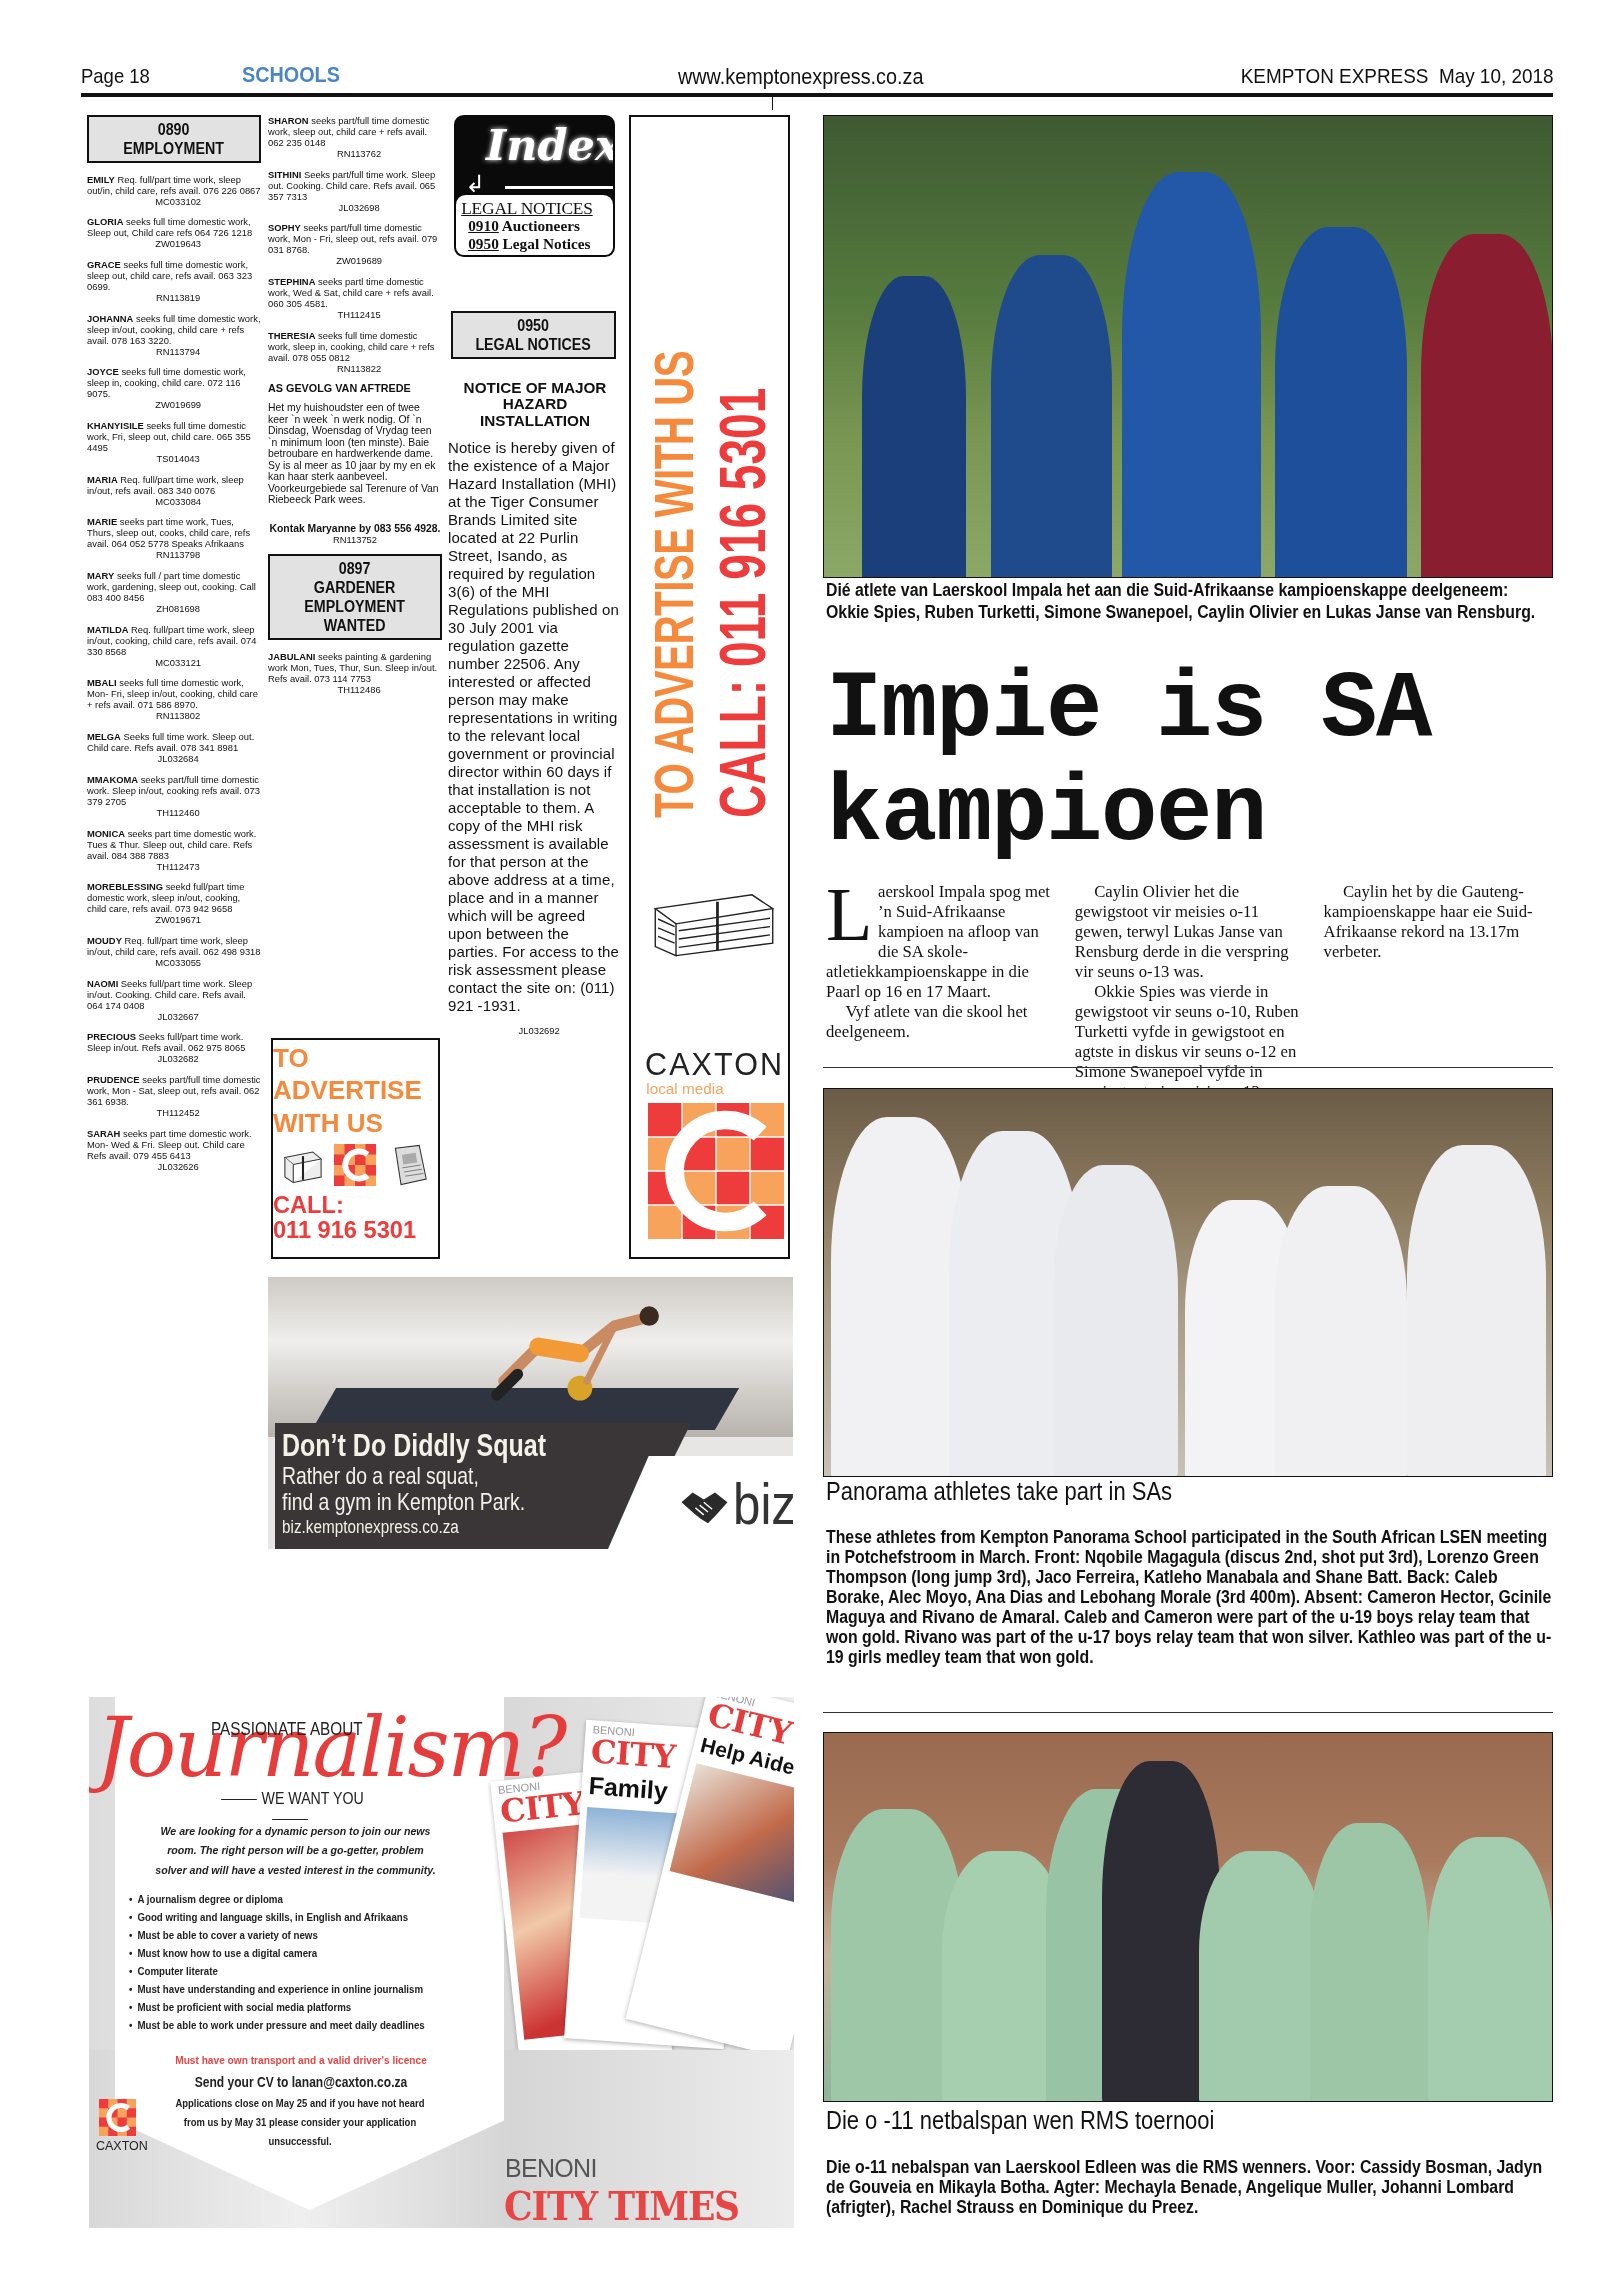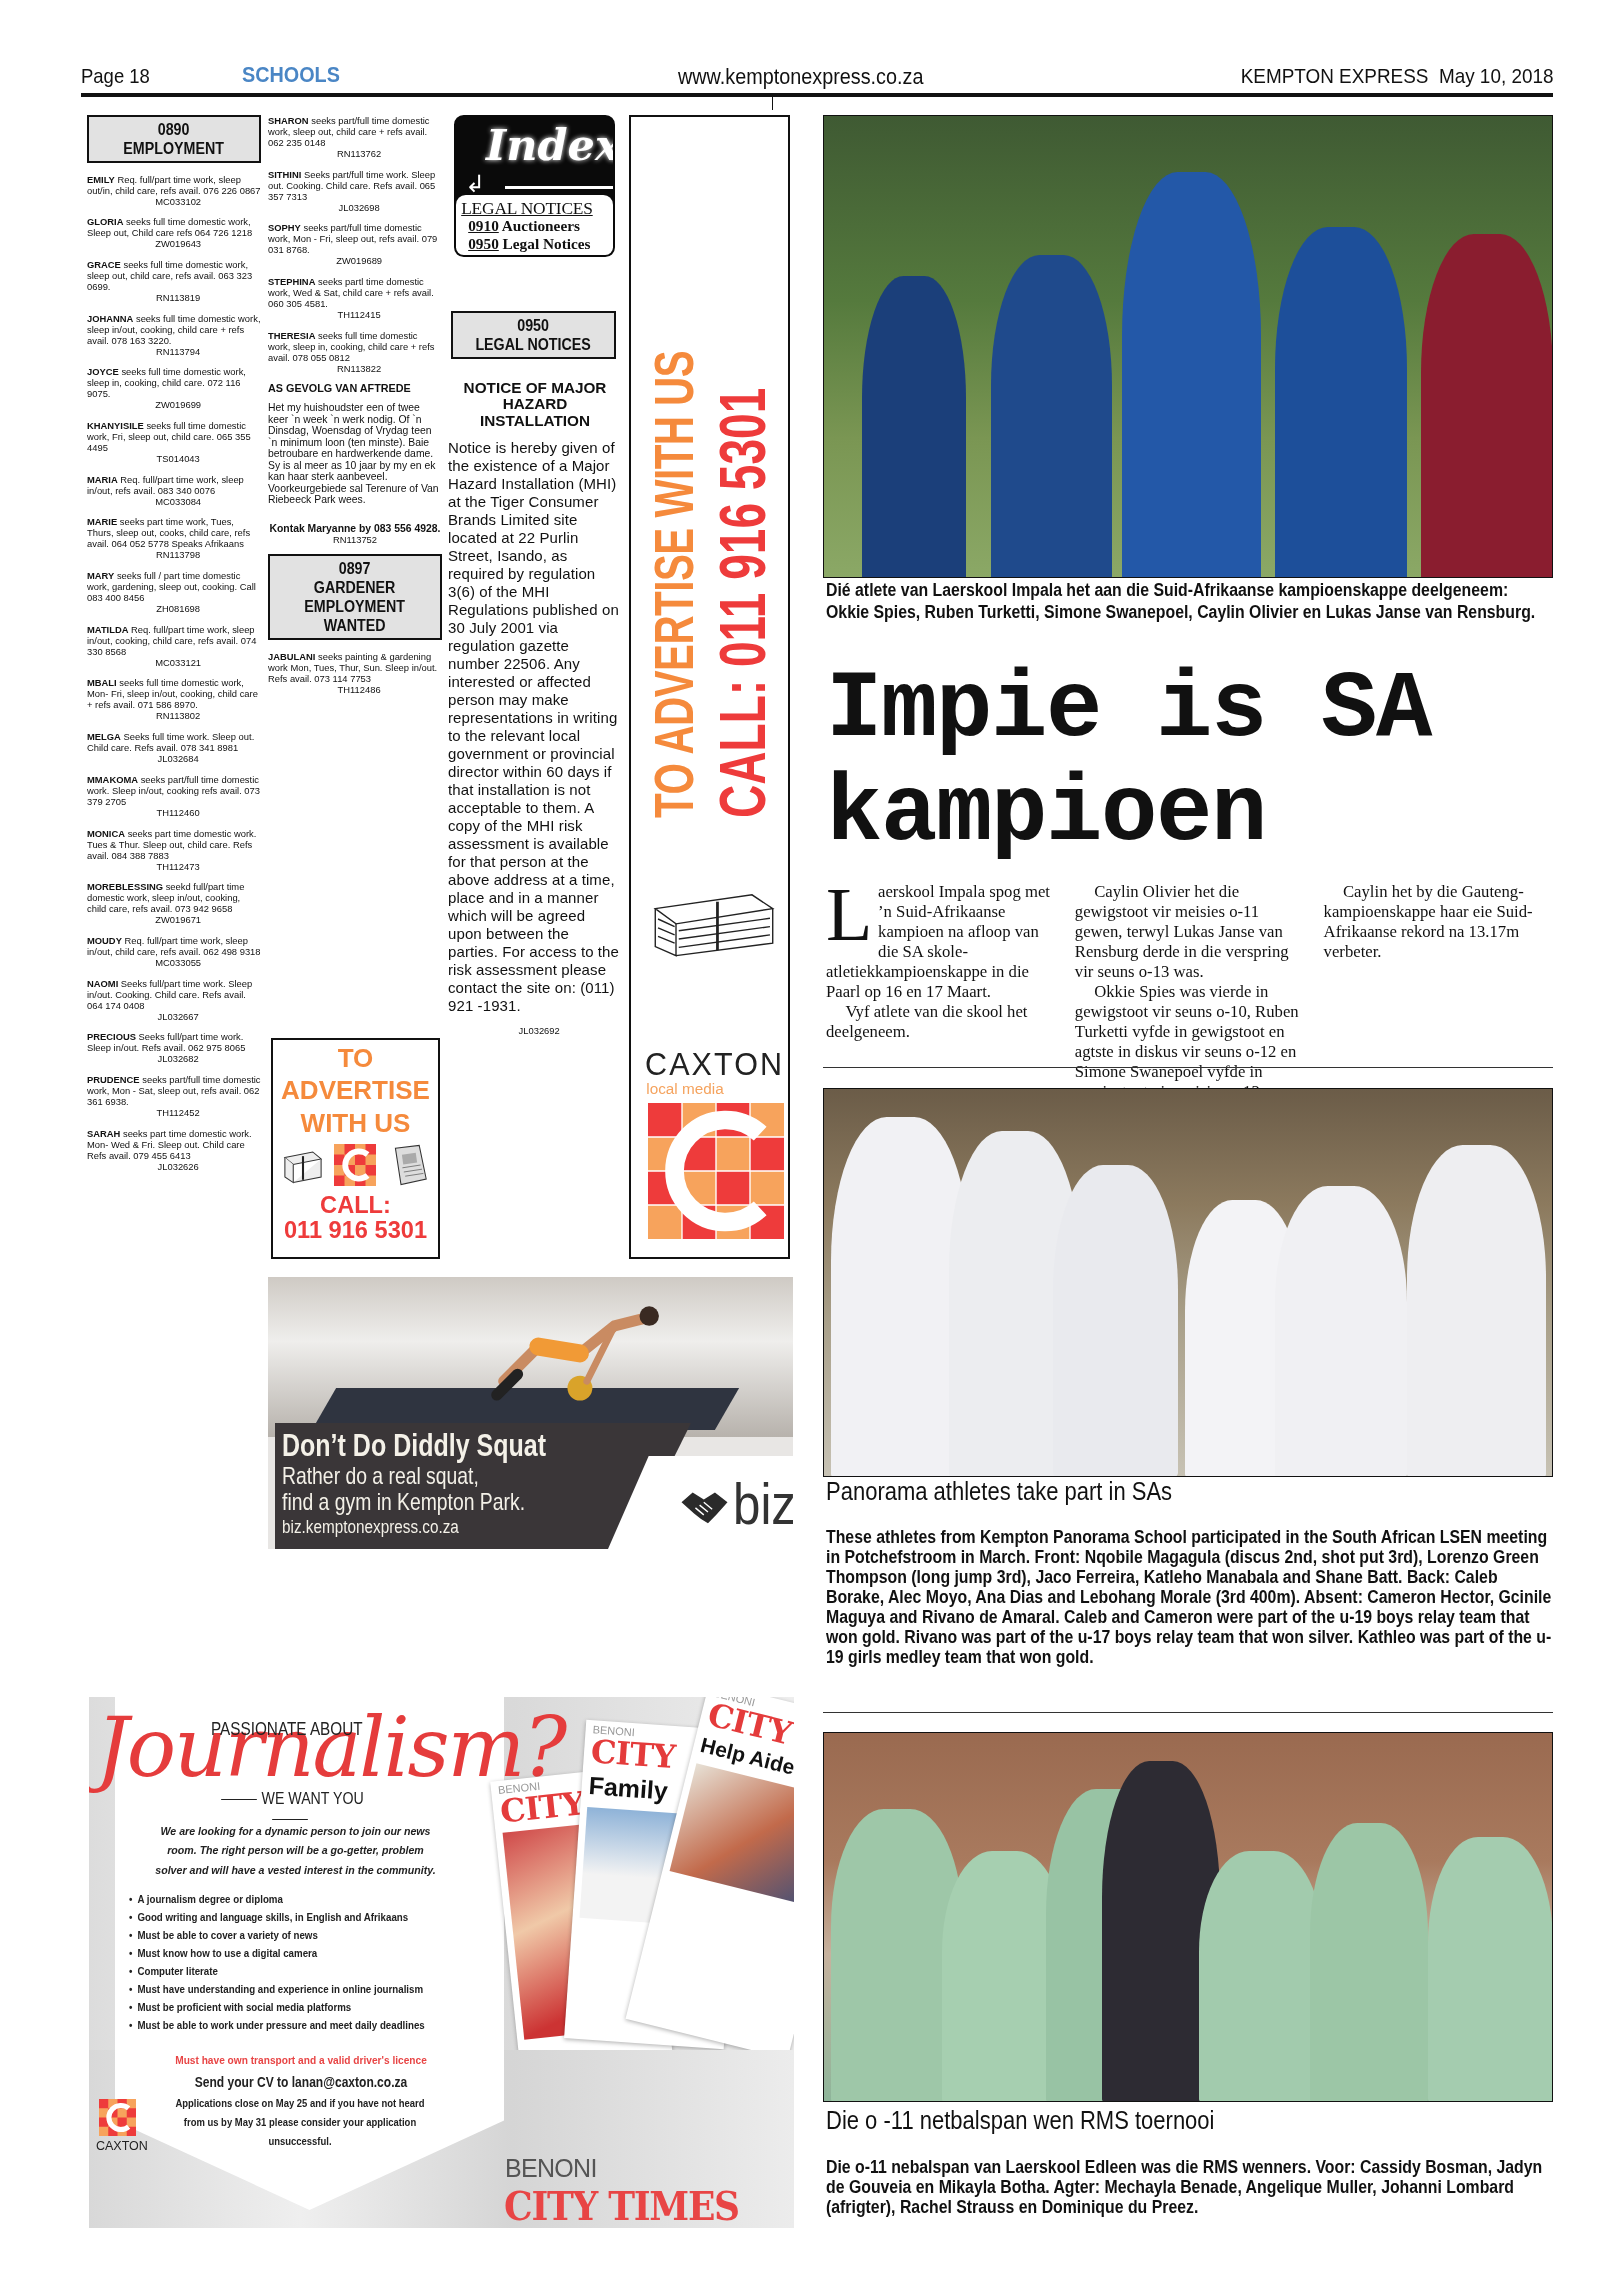--- a/index.html
+++ b/index.html
@@ -52,21 +52,21 @@
   .v-banner { position: absolute; left: 629px; top: 115px; width: 161px; height: 1144px; border: 2.8px solid #111; background: #fff; overflow: hidden; }
   .v-text { position: absolute; left: 0; top: 0; width: 715px; height: 161px; transform-origin: 0 0; transform: translate(0, 715px) rotate(-90deg); }
   .v-text .l1 { position: absolute; left: 14px; top: 9.7px; font-size: 56px; font-weight: bold; color: #f58a3c; transform: scaleX(0.72); transform-origin: left; white-space: nowrap; letter-spacing: -0.7px; }
   .v-text .l2 { position: absolute; left: 14px; top: 75px; font-size: 64px; font-weight: bold; color: #ee3b3b; transform: scaleX(0.72); transform-origin: left; white-space: nowrap; }
   .v-papers { position: absolute; left: 16.7px; top: 764px; width: 132px; height: 76px; }
   .caxton-word { position: absolute; left: 14px; top: 930px; font-size: 30.5px; letter-spacing: 2.1px; color: #222; }
   .caxton-sub { position: absolute; left: 15.3px; top: 963px; font-size: 15.3px; color: #f5a35e; }
   .caxton-grid { position: absolute; left: 16.7px; top: 986px; width: 136px; height: 136px; }
 
   
-  .adv-box { position: absolute; left: 271px; top: 1038px; width: 169px; height: 221px; border: 2.8px solid #111; background: #fff; text-align: center; }
+  .adv-box { position: absolute; left: 271px; top: 1038px; width: 169px; height: 221px; border: 2.8px solid #111; background: #fff; text-align: left; }
   .adv-box .t { font-weight: bold; color: #f58a3c; font-size: 26px; line-height: 28px; margin-top: 4.2px; }
   .adv-box .call { font-weight: bold; color: #ee3b3b; font-size: 23.6px; line-height: 25px; }
   .adv-box .icons { display: flex; justify-content: space-around; align-items: center; height: 56px; padding: 0 4.2px; }
 
   
   .gym-ad { position: absolute; left: 268px; top: 1277px; width: 525px; height: 272px; overflow: hidden; background: #e8e6e4; }
   .gym-photo { position: absolute; left: 0; top: 0; width: 525px; height: 160px; background: linear-gradient(180deg,#cfcac4 0%,#efeeec 40%,#b7b2ac 100%); }
   .gym-mat { position: absolute; left: 56px; top: 111px; width: 403px; height: 42px; background: #2f3440; transform: skewX(-30deg); }
   .gym-person { position: absolute; left: 208px; top: 21px; width: 194px; height: 104px; }
   .gym-dark { position: absolute; left: 7px; top: 146px; width: 416px; height: 126px; background: #3a3638; clip-path: polygon(0 0, 100% 0, 85% 100%, 0 100%); }

